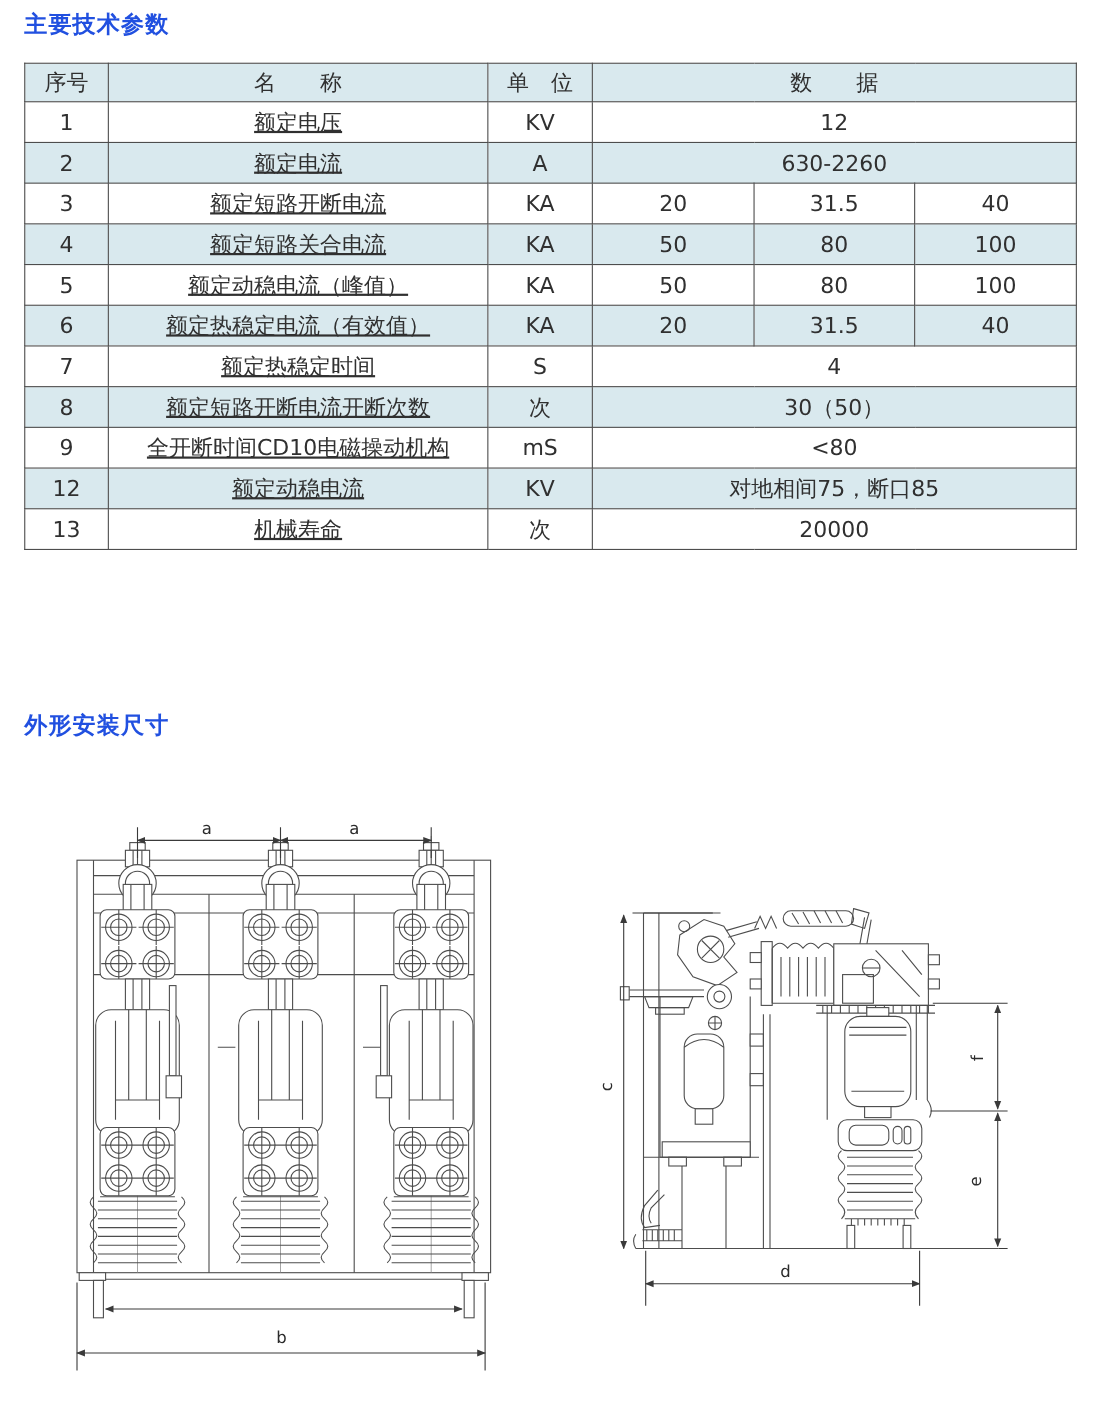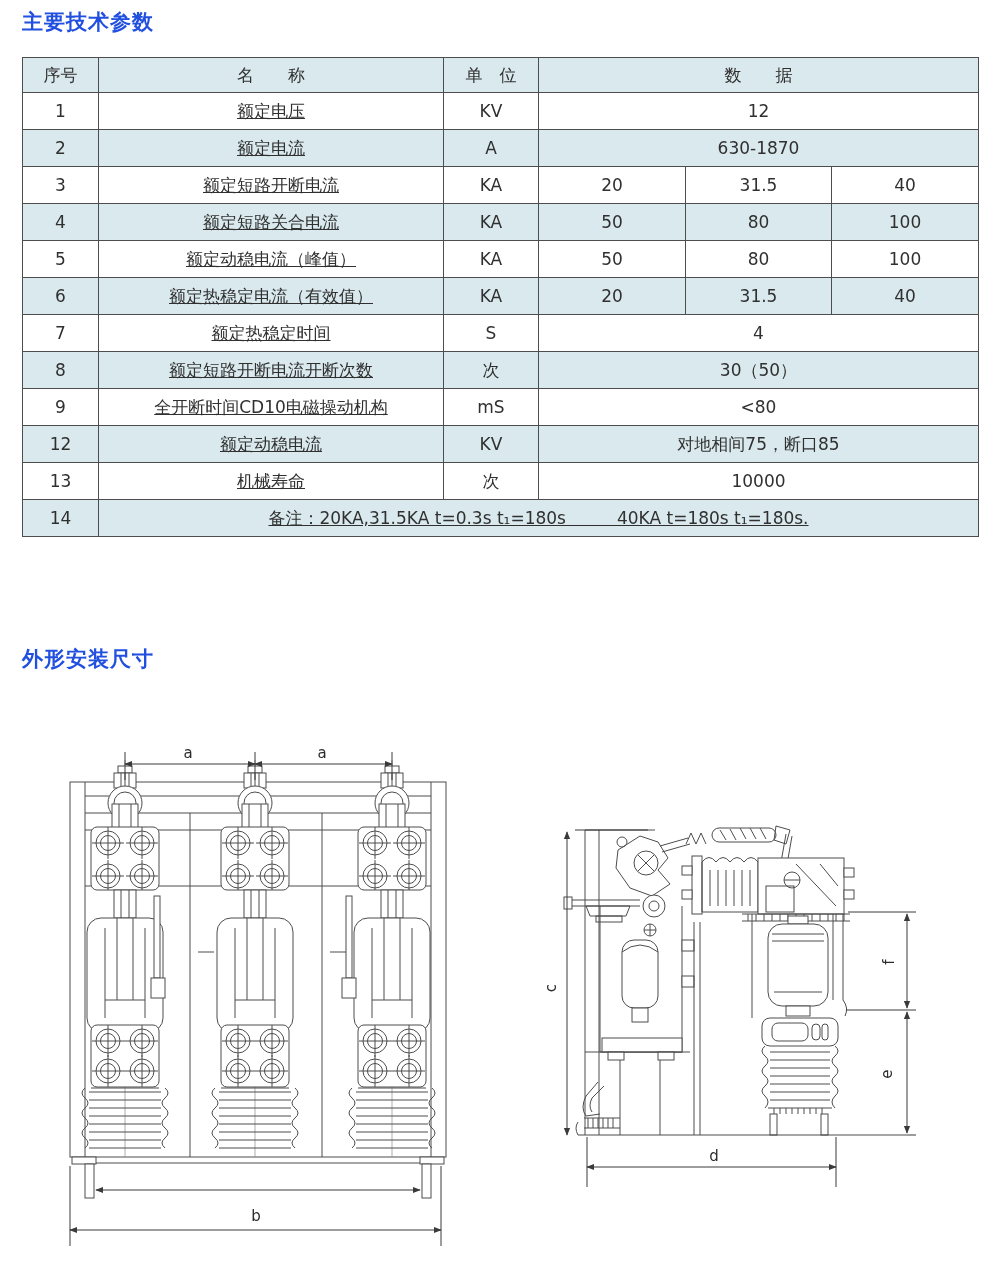--- a/index.html
+++ b/index.html
@@ -6,21 +6,21 @@
   html,body { width:1000px; height:1281px; background:#ffffff;
     font-family:"DejaVu Sans","Liberation Sans",sans-serif; color:var(--text,#303030); }
   .page { position:relative; width:1000px; height:1281px; overflow:hidden; background:#fff; }
 
   .section-title { position:absolute; left:22px; font-size:21px; font-weight:bold;
     color:var(--accent,#2150e0); letter-spacing:1px; }
   #title1 { top:8px; }
   #title2 { top:645px; }
 
   table.tech { position:absolute; left:22px; top:57px; width:956px;
-    border-collapse:collapse; table-layout:fixed; font-size:17px; }
+    border-collapse:collapse; table-layout:fixed; font-size:20px; }
   table.tech td, table.tech th { border:1px solid var(--border,#4d4d4d);
     height:37px; text-align:center; font-weight:normal; padding:0;
     white-space:nowrap; overflow:hidden; }
   table.tech thead th { height:35px; background:var(--zebra,#d9e9ee); }
   table.tech tr.zebra td { background:var(--zebra,#d9e9ee); }
   td.name-cell { text-align:left; padding-left:55px;text-decoration:underline; }
 
   svg.draw { position:absolute; left:0; top:700px; }
   .ln { fill:none; stroke:#4d4d4d; stroke-width:1; }
   .lnw { fill:#ffffff; stroke:#4d4d4d; stroke-width:1; }
@@ -56,21 +56,21 @@
         <tr>
           <td>1</td>
           <td class="name-cell">额定电压</td>
           <td>KV</td>
           <td colspan="3">12</td>
         </tr>
         <tr class="zebra">
           <td>2</td>
           <td class="name-cell">额定电流</td>
           <td>A</td>
-          <td colspan="3">630-1870</td>
+          <td colspan="3">630-2260</td>
         </tr>
         <tr>
           <td>3</td>
           <td class="name-cell">额定短路开断电流</td>
           <td>KA</td>
           <td>20</td>
           <td>31.5</td>
           <td>40</td>
         </tr>
         <tr class="zebra">
@@ -118,25 +118,21 @@
         <tr class="zebra">
           <td>12</td>
           <td class="name-cell">额定动稳电流</td>
           <td>KV</td>
           <td colspan="3">对地相间75，断口85</td>
         </tr>
         <tr>
           <td>13</td>
           <td class="name-cell">机械寿命</td>
           <td>次</td>
-          <td colspan="3">10000</td>
-        </tr>
-        <tr class="zebra">
-          <td>14</td>
-          <td class="name-cell" colspan="5">备注：20KA,31.5KA  t=0.3s t₁=180s　　　40KA  t=180s t₁=180s.</td>
+          <td colspan="3">20000</td>
         </tr>
       </tbody>
   </table>
 
   <div id="title2" class="section-title">外形安装尺寸</div>
 
   <svg class="draw" width="1000" height="581" viewBox="0 0 1000 581">
     <defs>
       <marker id="ah" viewBox="0 0 10 10" refX="9" refY="5" markerWidth="8" markerHeight="8" orient="auto-start-reverse">
           <path d="M0 1 L10 5 L0 9 z" fill="#3a3a3a"></path>

